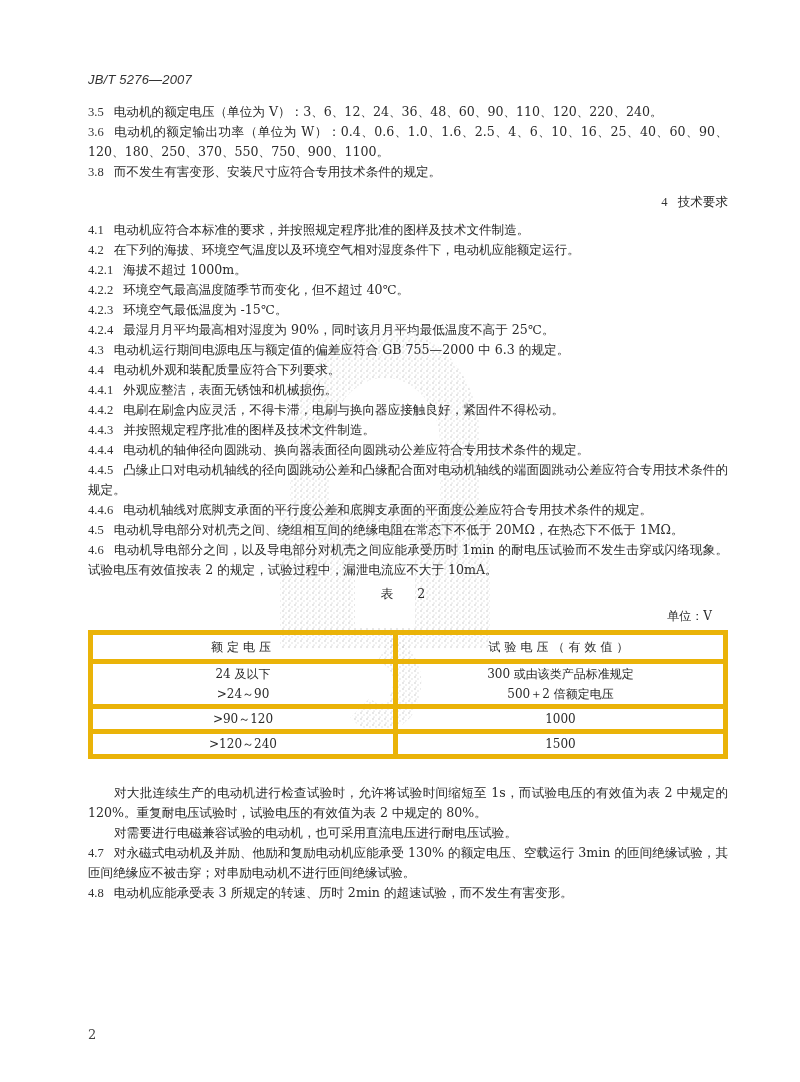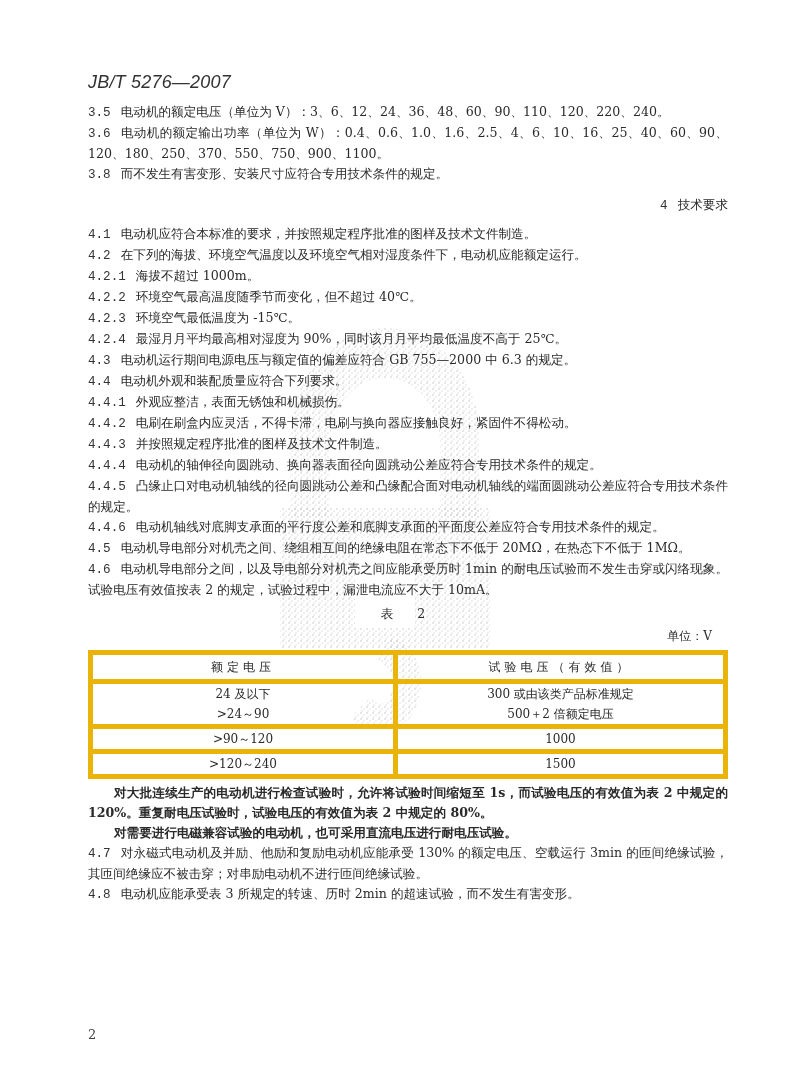--- a/index.html
+++ b/index.html
@@ -17,21 +17,21 @@
     }
     .page {
       position: absolute;
       left: 0; top: 0;
       width: 800px; height: 1082px;
     }
     .std-code {
       position: absolute;
       left: 88px; top: 72px;
       font-family: "Liberation Sans", "DejaVu Sans", sans-serif;
-      font-size: 18px;
+      font-size: 13px;
       font-style: italic;
       letter-spacing: 0.2px;
       color: #333;
     }
     .watermark-text {
       position: absolute;
       left: 180px; top: 120px;
       font-family: "Liberation Sans", "DejaVu Sans", sans-serif;
       font-weight: bold;
       font-size: 64px;
@@ -49,21 +49,21 @@
     .content {
       position: absolute;
       left: 88px; top: 102px;
       width: 640px;
       font-size: 12.6px;
       line-height: 20px;
     }
     .para { margin: 0; }
     .num {
       display: inline-block;
-      font-family: Liberation Mono, monospace;
+      font-family: Liberation Serif, serif;
       margin-right: 10px;
       color: #333;
     }
     .wrap {
       white-space: normal;
       text-align: justify;
     }
     .section-head {
       margin-top: 10px;
       margin-bottom: 8px;
@@ -91,21 +91,21 @@
       border: 5px solid #eab308;
       text-align: center;
       font-weight: normal;
       height: 20px;
       padding: 0;
     }
     table.t2 th { height: 24px; letter-spacing: 4px; }
     table.t2 td.merged-top { border-bottom: none; }
     table.t2 td.merged-bottom { border-top: none; }
     table.t2 .c1 { width: 300px; }
-    .after-table { margin-top: 4px; font-weight: bold; }
+    .after-table { margin-top: 24px; }
     .page-number {
       position: absolute;
       left: 88px; top: 1027px;
       font-size: 13px;
       color: #444;
     }
   </style>
 </head>
 <body>
 

